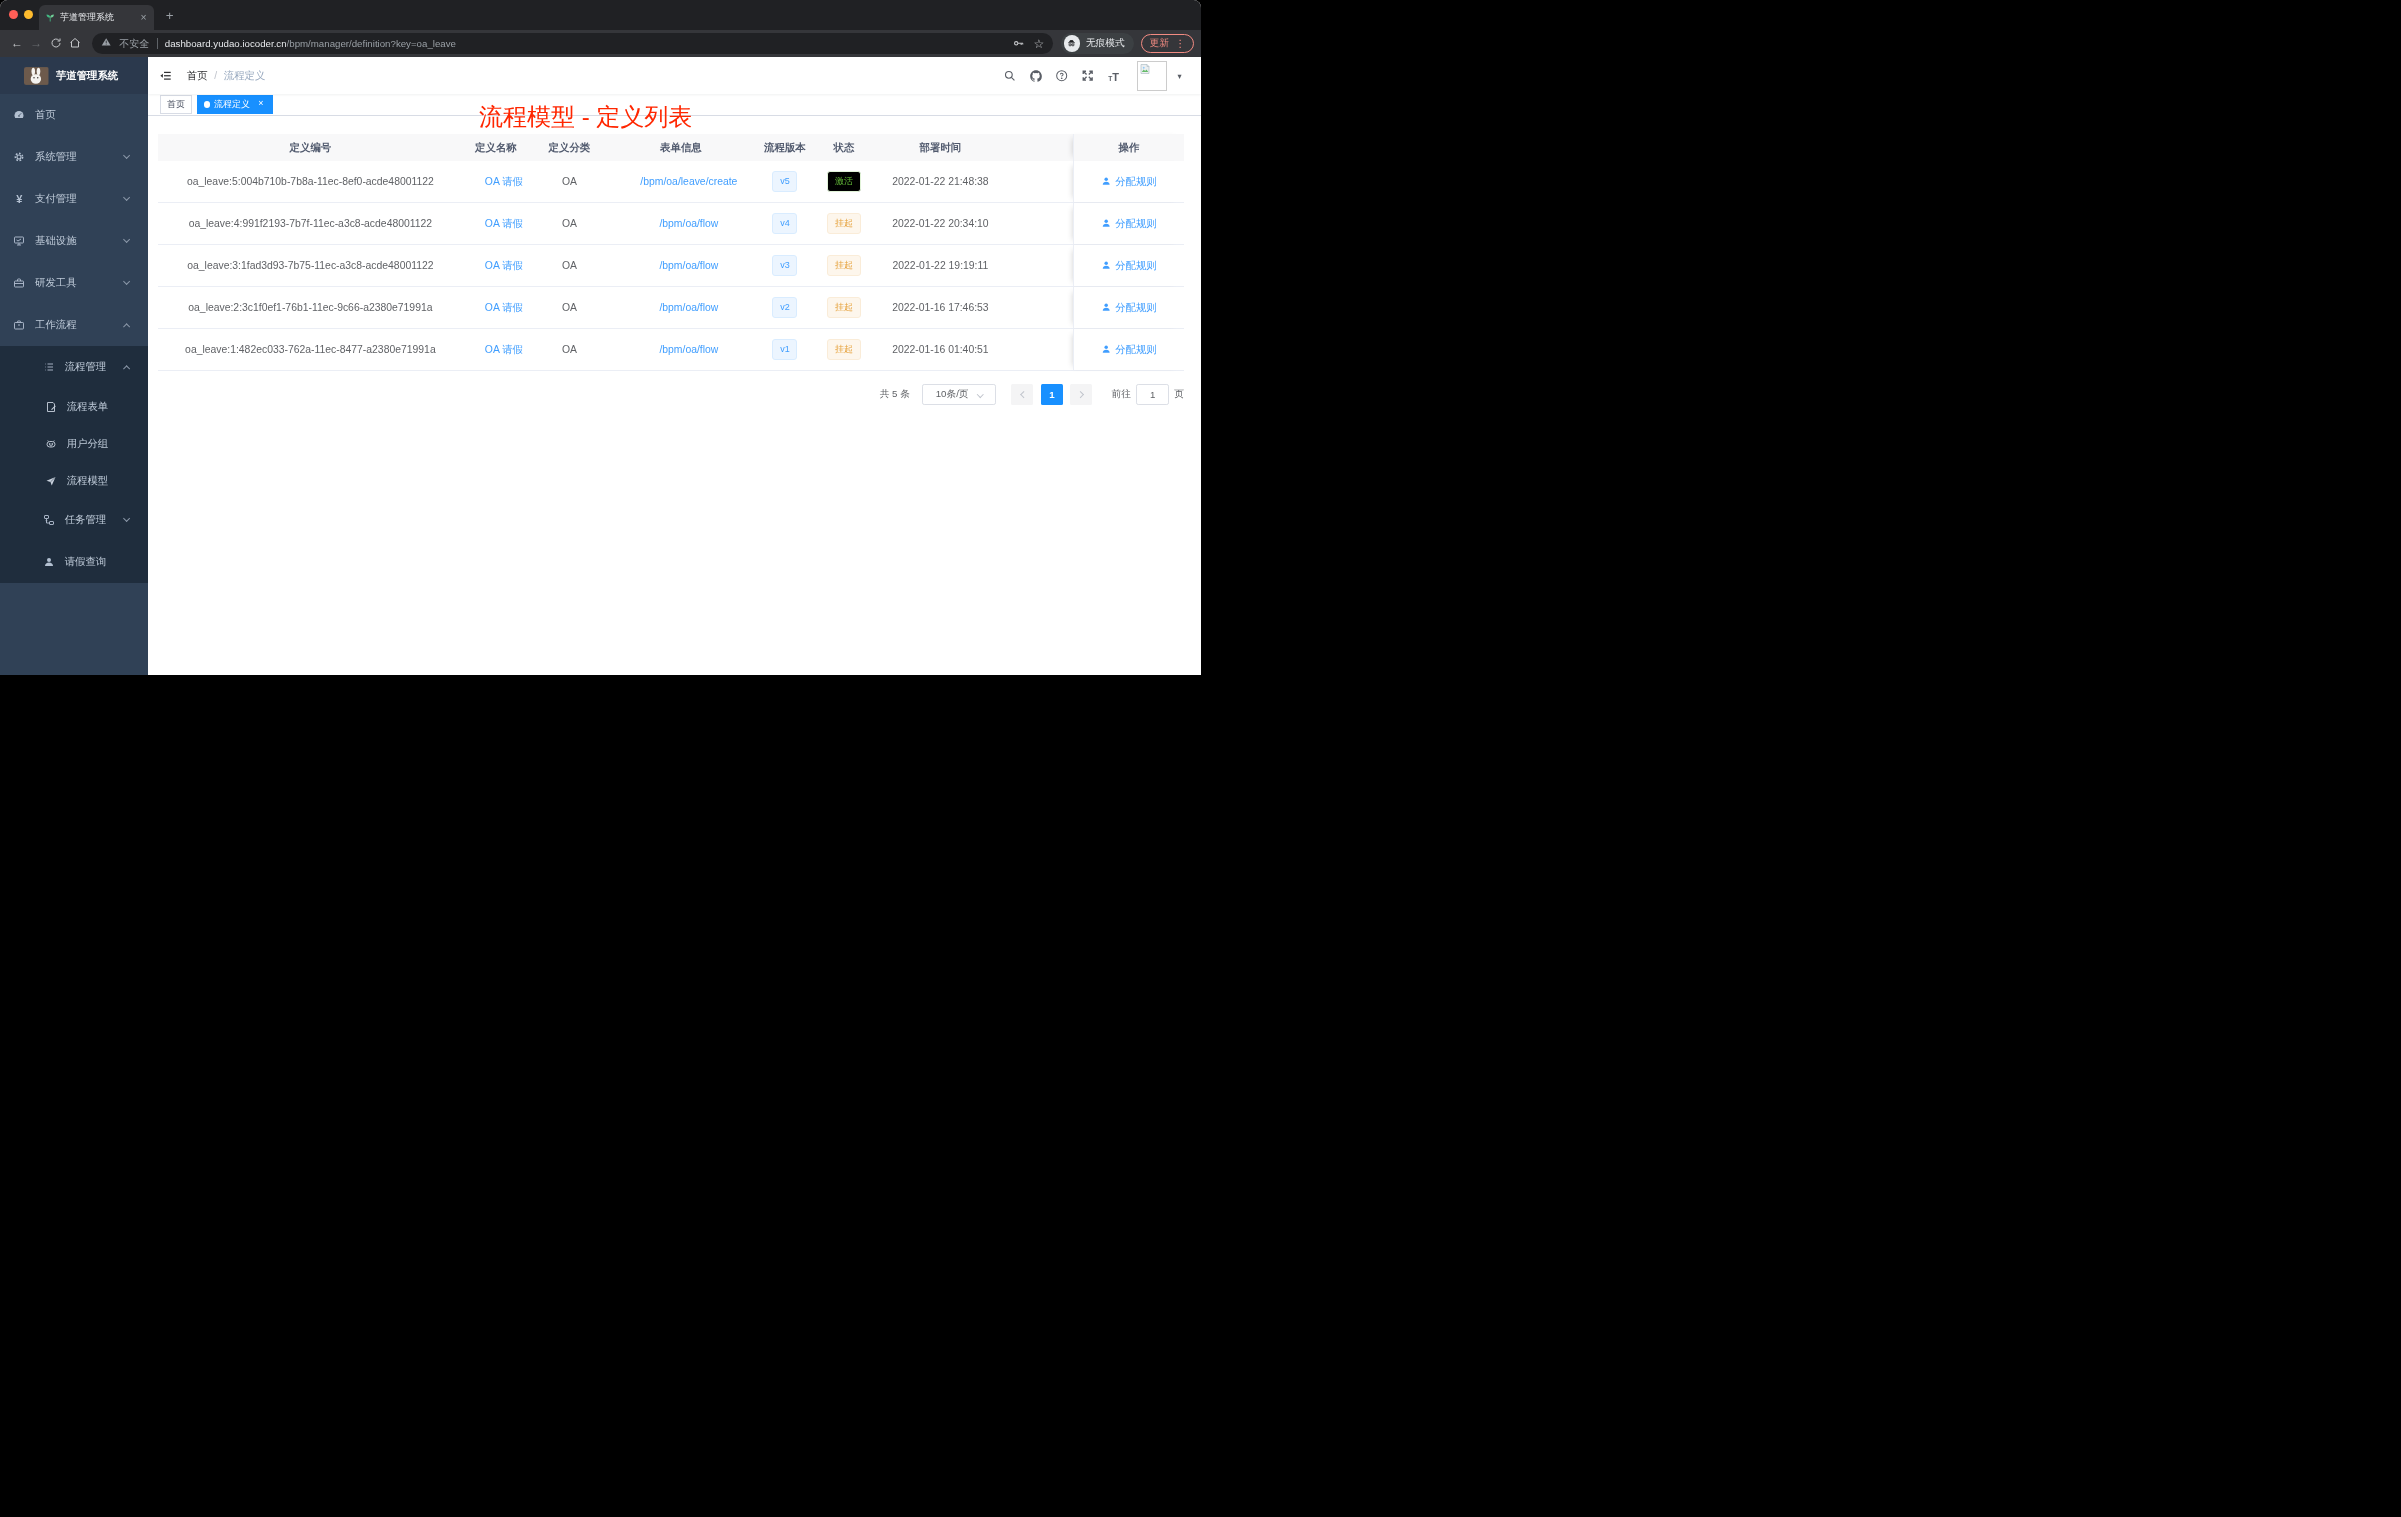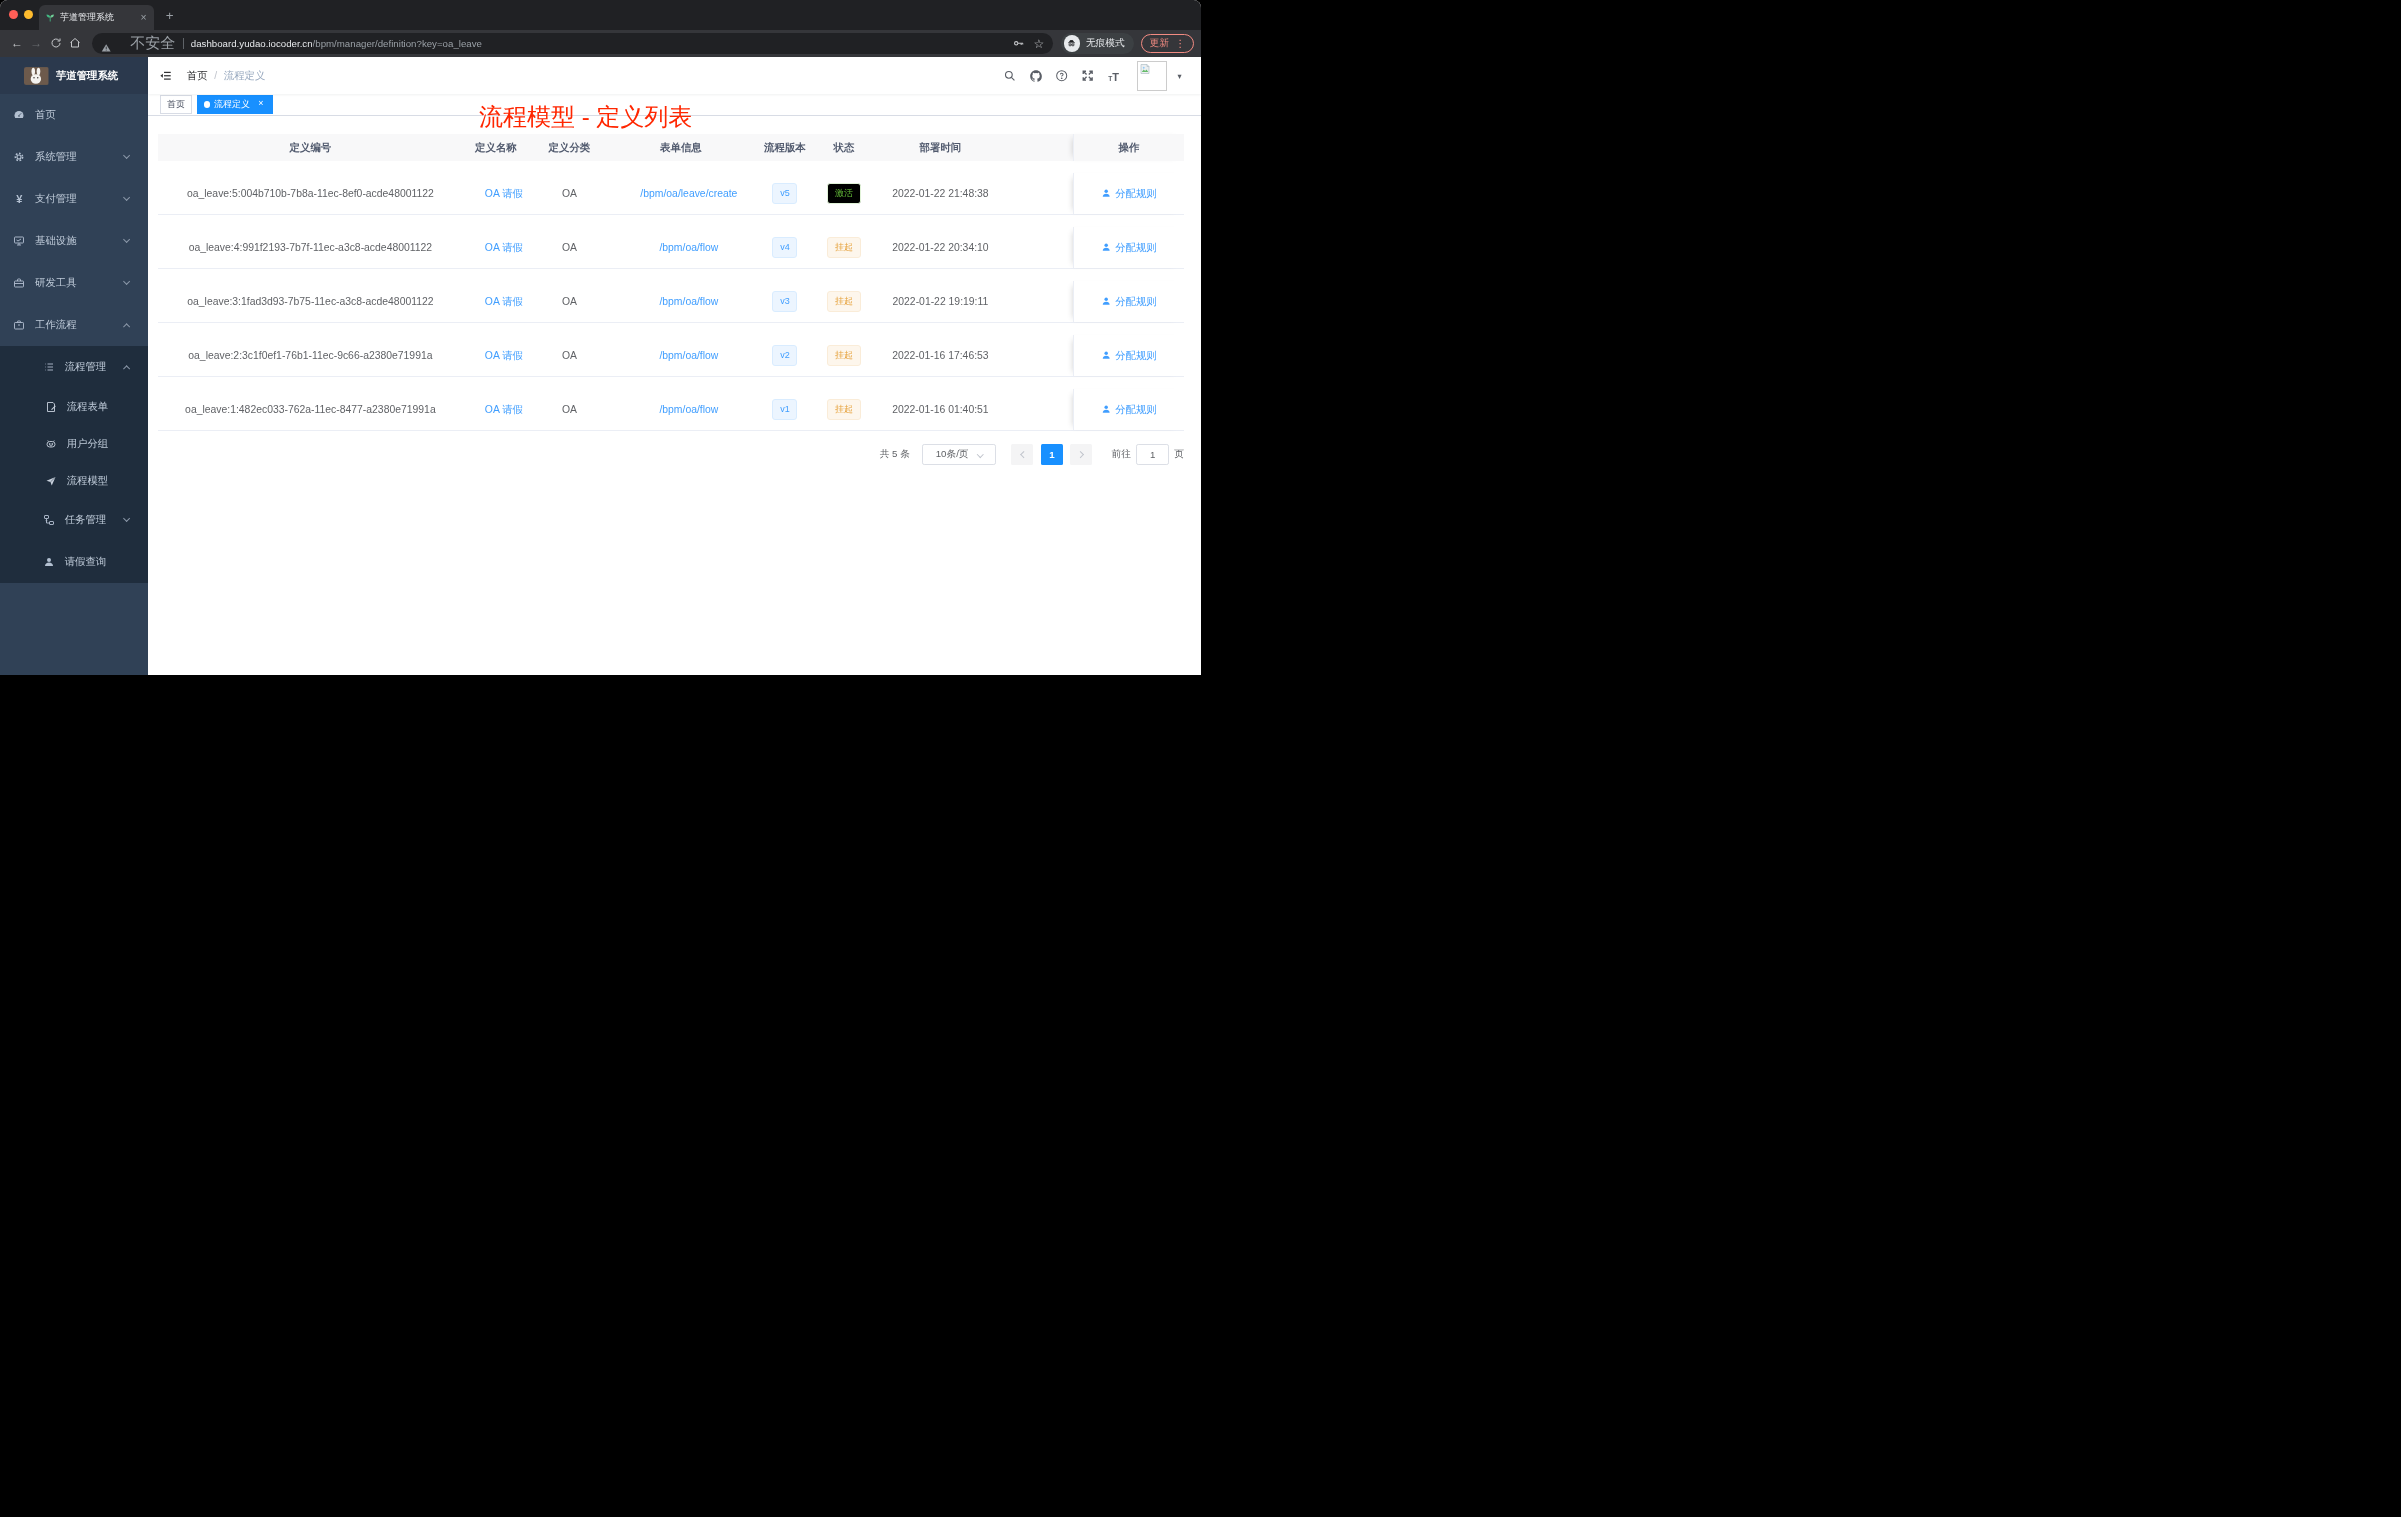--- a/index.html
+++ b/index.html
@@ -14,21 +14,21 @@
   .light.red{background:#ff5f57}.light.yellow{background:#febc2e}.light.green{background:#28c840}
   .tab { position:absolute; left:39px; top:4.5px; width:115px; height:25px; background:#35363a; border-radius:6px 6px 0 0; display:flex; align-items:center; padding:0 6px; color:#e8eaed; font-size:9px; }
   .tab .title { flex:1; margin-left:4.5px; white-space:nowrap; overflow:hidden; }
   .tab .close { color:#9aa0a6; font-size:10.4px; cursor:pointer; padding:0 1.5px; }
   .newtab { position:absolute; left:160px; top:7.4px; width:19.3px; height:19.3px; color:#9aa0a6; font-size:13.4px; text-align:center; line-height:18.6px; border-radius:50%; }
 
   .toolbar { height:27px; background:#35363a; display:flex; align-items:center; padding:0 7.4px; flex:none; }
   .navbtn { width:19.3px; height:19.3px; display:flex; align-items:center; justify-content:center; color:#c5c7ca; font-size:12px; border-radius:50%; flex:none; }
   .navbtn.disabled { color:#696c70; }
   .urlpill { flex:1; height:21px; background:#202124; border-radius:10.4px; margin:0 7.4px; display:flex; align-items:center; padding:0 9px; font-size:9.7px; min-width:0; }
-  .sec { color:#9aa0a6; display:flex; align-items:flex-end; gap:19px; font-size:15px; flex:none; }
+  .sec { color:#9aa0a6; display:flex; align-items:flex-start; gap:8px; font-size:10px; flex:none; }
   .urldivider { width:0.7px; height:10.4px; background:#5f6368; margin:0 7.4px; flex:none; }
   .host { color:#e8eaed; white-space:nowrap; }
   .path { color:#9aa0a6; white-space:nowrap; flex:1; overflow:hidden; }
   .pill-icons { display:flex; align-items:center; gap:9px; flex:none; margin-left:7.4px; }
   .inc-badge { height:21px; background:#3c4043; border-radius:10.4px; display:flex; align-items:center; padding:0 9px 0 3px; gap:6px; flex:none; }
   .inc-circle { width:16.3px; height:16.3px; border-radius:50%; background:#e8eaed; display:flex; align-items:center; justify-content:center; }
   .inc-label { color:#e8eaed; font-size:9.7px; }
   .updatebtn { height:19.3px; border:0.7px solid #f28b82; color:#f28b82; border-radius:10.4px; display:flex; align-items:center; gap:6px; padding:0 7.4px; margin-left:7.4px; font-size:9.7px; flex:none; }
   .updatebtn .more { font-size:10.4px; }
 
@@ -65,21 +65,21 @@
   .caret { color:#5a5e66; font-size:8.2px; cursor:pointer; }
 
   .tagsbar { height:22px; border-bottom:0.7px solid #d8dce5; box-shadow:0 0.7px 2.2px rgba(0,0,0,.06); display:flex; align-items:center; padding-left:12px; gap:4.5px; flex:none; background:#fff; }
   .tag { height:19.3px; display:flex; align-items:center; padding:0 6px; border:0.7px solid #d8dce5; background:#fff; color:#495060; font-size:9px; cursor:pointer; }
   .tag.active { background:#1890ff; border-color:#1890ff; color:#fff; gap:3.7px; }
   .tag-dot { width:6.7px; height:6.7px; border-radius:50%; background:#fff; }
   .tag-close { font-size:9px; margin-left:2.2px; width:10.4px; height:10.4px; line-height:9.7px; text-align:center; border-radius:50%; }
 
   .content { flex:1; position:relative; background:#fff; min-height:0; }
   .table-wrap { margin:18px 17px 0 10.4px; font-size:10.4px; color:#606266; }
-  .trow { display:grid; grid-template-columns:304px 67px 80px 143px 65px 53px 140px 63px 110px; align-items:center;margin-top:12px; }
+  .trow { display:grid; grid-template-columns:304px 67px 80px 143px 65px 53px 140px 63px 110px; align-items:center; }
   .thead { background:#f8f8f9; height:27px; color:#515a6e; font-weight:600; }
   .tbody-row { height:42px; border-bottom:0.7px solid #ebeef5; background:#fff; }
   .cell { text-align:center; overflow:hidden; white-space:nowrap; }
   .cell a, .blue-link { color:#409eff; text-decoration:none; cursor:pointer;padding-left:16px; }
   .cell-ops { height:100%; display:flex; align-items:center; justify-content:center; border-left:0.7px solid #ebeef5; box-shadow:-4.5px 0 6px -4.5px rgba(0,0,0,.18); background:inherit; }
   .thead .cell-ops { background:#f8f8f9; }
   .ops-link { display:flex; align-items:center; gap:3.7px; color:#409eff; font-size:10.4px; cursor:pointer; }
   .el-tag { display:inline-block; height:21px; line-height:19.3px; padding:0 6.7px; border-radius:3px; font-size:9px; border:0.7px solid; }
   .tag-version { color:#409eff; background:#ecf5ff; border-color:#d9ecff; }
   .tag-success { color:#67c23a; background:#000000; border-color:#e1f3d8; }

